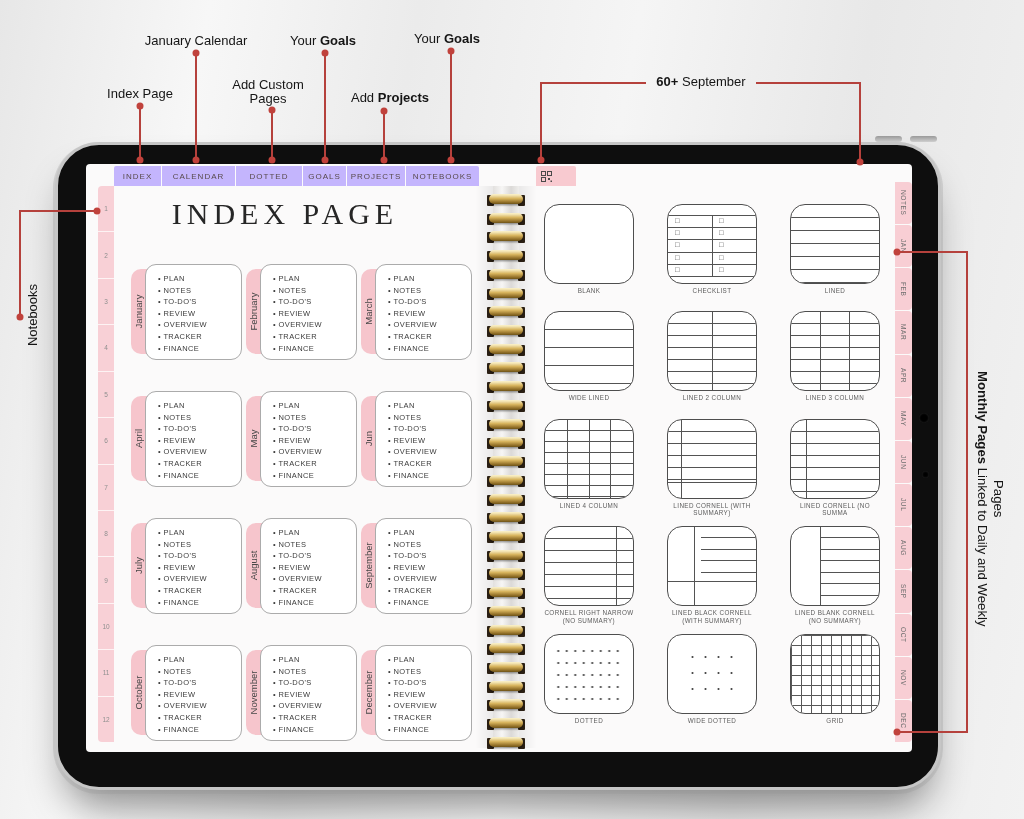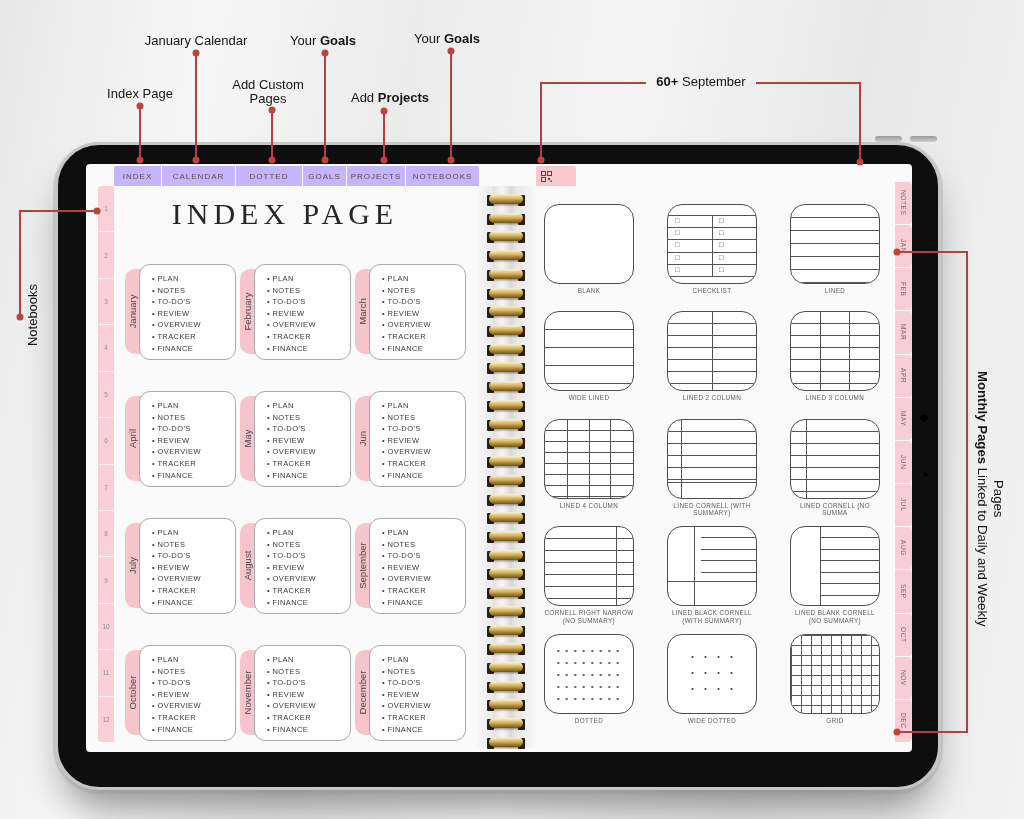--- a/index.html
+++ b/index.html
@@ -32,21 +32,21 @@
   #left-strip{left:12px;top:22px;width:16px;height:556px;display:flex;flex-direction:column;border-radius:4px 0 0 4px;overflow:hidden;}
   .num-cell{flex:1;background:#f8d0d6;display:flex;align-items:center;justify-content:center;font-size:6.5px;color:#8f8f8f;}
   .num-cell + .num-cell{border-top:1px solid #fdf3f4;}
   
   #right-strip{left:809px;top:18px;width:17px;height:560px;display:flex;flex-direction:column;gap:1px;}
   .rtab{flex:1;background:#f8ced4;border-radius:0 4px 4px 0;display:flex;align-items:center;justify-content:center;
         writing-mode:vertical-lr;font-size:6.5px;letter-spacing:.6px;color:#6f6f6f;}
   
   #page-title{left:59px;top:33px;width:280px;text-align:center;font-family:"Liberation Serif",serif;
               font-size:30px;letter-spacing:5px;color:#262626;}
-  #months-grid{left:39px;top:100px;width:346px;display:grid;grid-template-columns:repeat(3,112px);
+  #months-grid{left:45px;top:100px;width:346px;display:grid;grid-template-columns:repeat(3,112px);
                grid-auto-rows:96px;column-gap:3px;row-gap:31px;}
   .month-block{position:relative;}
   .month-tab{position:absolute;left:0;top:5px;width:30px;height:85px;background:#f6c5cc;border-radius:10px;
              display:flex;align-items:center;justify-content:flex-start;}
   .month-name{transform:rotate(-90deg);transform-origin:center;font-size:9.5px;color:#474747;white-space:nowrap;
               position:absolute;left:-29px;top:37px;width:72px;text-align:center;}
   .month-card{position:absolute;left:14px;top:0;width:97px;height:96px;background:#fff;border:1px solid #ababab;
               border-radius:11px;padding:8px 3px 3px 12px;box-sizing:border-box;}
   .month-card ul{list-style:none;margin:0;padding:0;}
   .month-card li{font-size:7.5px;line-height:11.6px;letter-spacing:.4px;color:#3b3b3b;}

